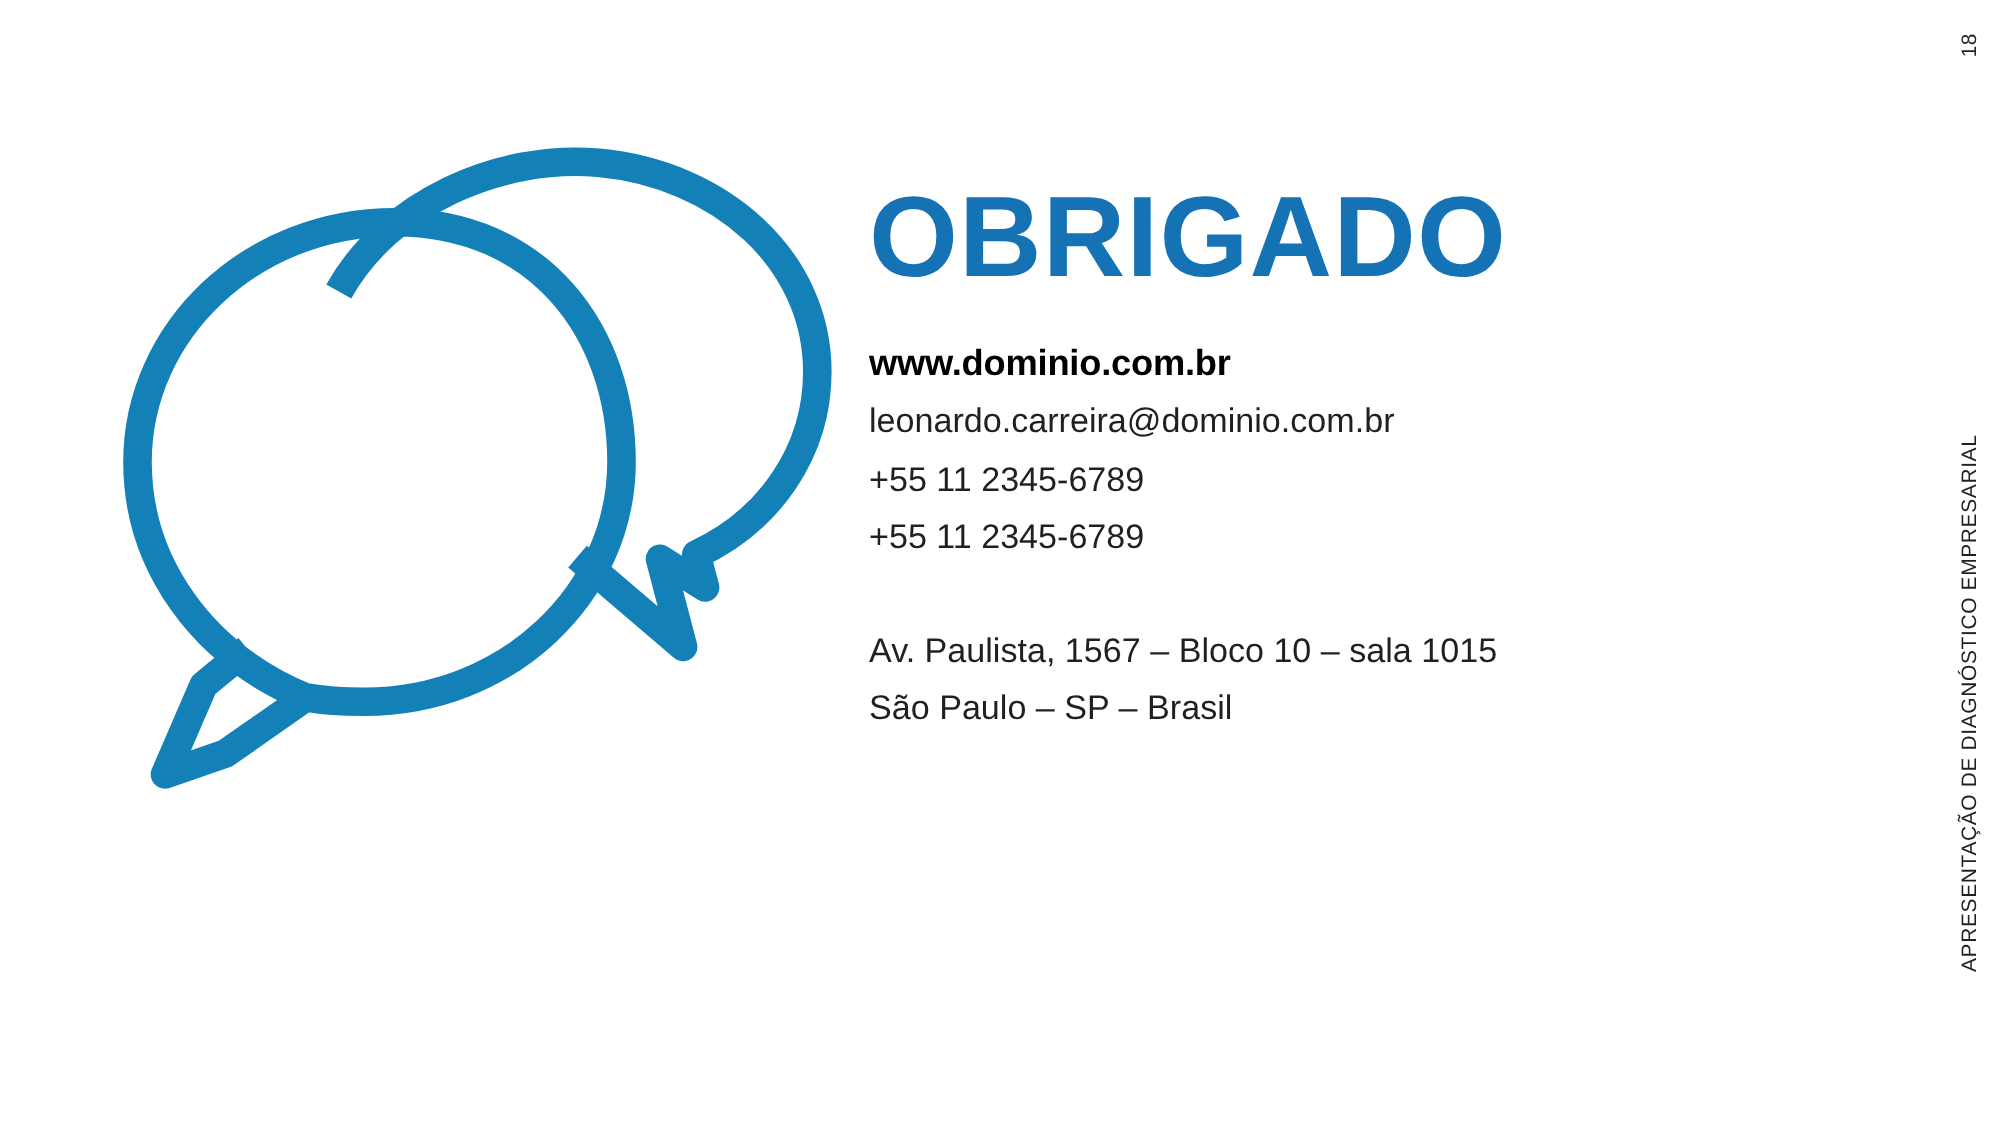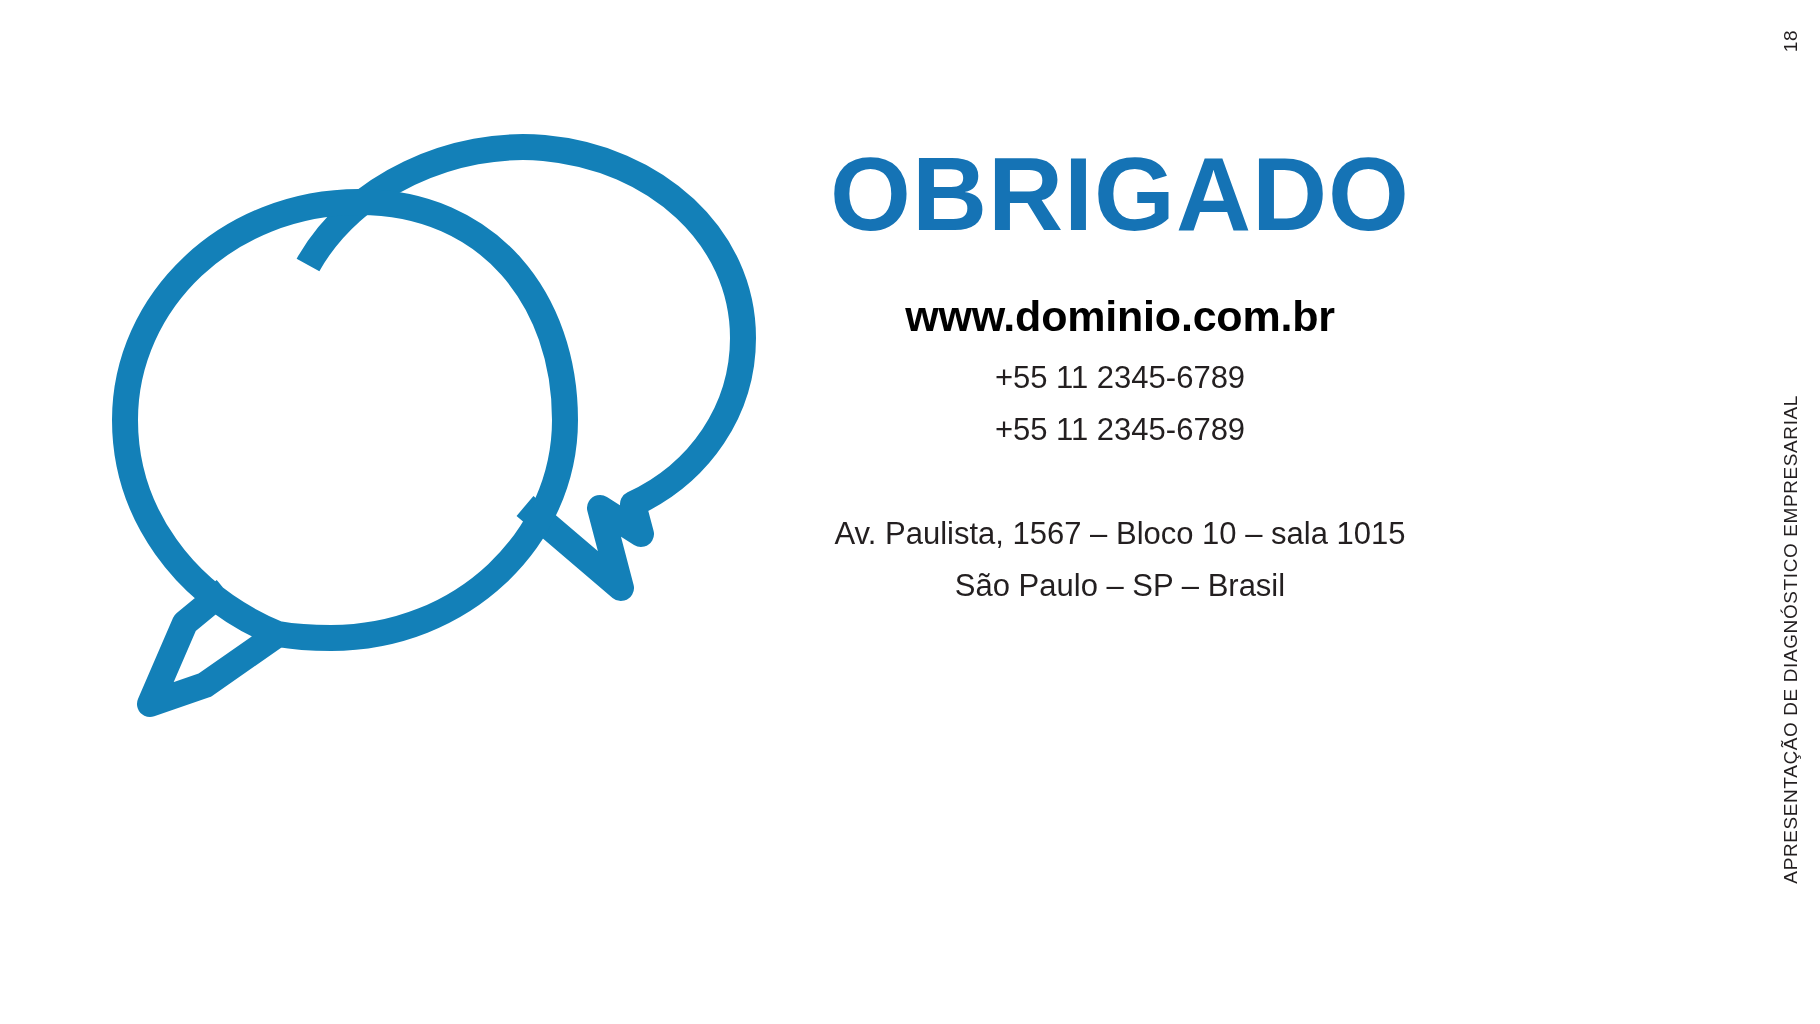--- a/index.html
+++ b/index.html
@@ -29,23 +29,23 @@
   #bubbles svg {
     display: block;
     width: 100%;
     height: 100%;
   }
 
   
   #content {
     position: absolute;
     left: 790px;
-    top: 142px;
+    top: 164px;
     width: 660px;
-    text-align: center;
+    text-align: left;
   }
 
   #title {
     font-size: 104px;
     font-weight: bold;
     letter-spacing: 1px;
     line-height: 1.0;
     color: #1573B5;
     margin: 0 0 34px 0;
     white-space: nowrap;
@@ -55,21 +55,21 @@
     color: #231f20;
   }
   .contact-line {
     font-size: 31px;
     line-height: 1.68;
     color: #231f20;
     white-space: nowrap;
   }
   .contact-line.site {
     font-weight: bold;
-    font-size: 43px;
+    font-size: 33px;
     color: #000000;
     letter-spacing: -0.2px;
   }
   .spacer-line {
     height: 52px;
   }
 
   
   #page-number {
     position: absolute;
@@ -122,20 +122,21 @@
                L 130 480"></path>
     </svg>
   </div>
 
   <div id="content">
 
     <h1 id="title">OBRIGADO</h1>
 
     <div class="contact-block">
       <div class="contact-line site">www.dominio.com.br</div>
+      <div class="contact-line">leonardo.carreira@dominio.com.br</div>
       <div class="contact-line">+55 11 2345-6789</div>
       <div class="contact-line">+55 11 2345-6789</div>
 
       <div class="spacer-line"></div>
 
       <div class="contact-line">Av. Paulista, 1567 – Bloco 10 – sala 1015</div>
       <div class="contact-line">São Paulo – SP – Brasil</div>
     </div>
   </div>
 

